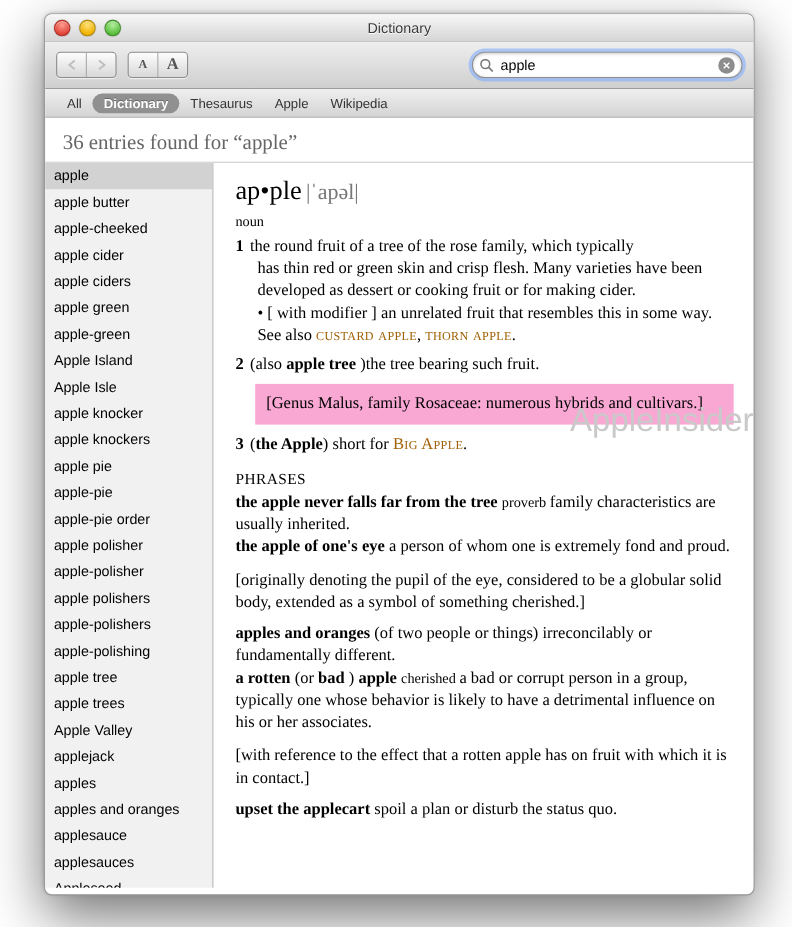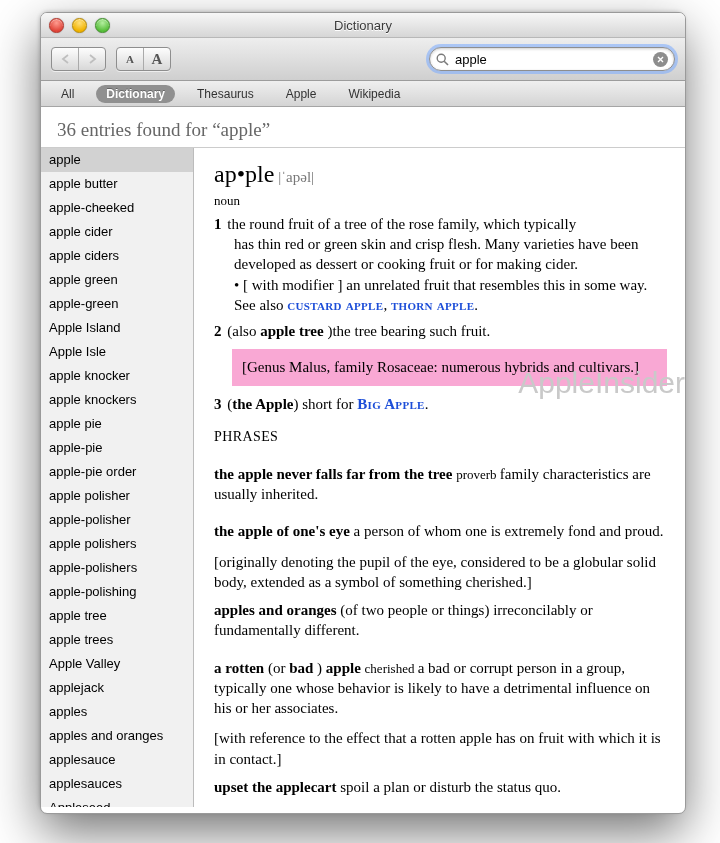--- a/index.html
+++ b/index.html
@@ -31,44 +31,44 @@
   .spacer{flex:1}
   .search{width:232px;height:22px;border:1px solid #8e8e8e;border-radius:12px;background:#fff;
           box-shadow:inset 0 1px 3px rgba(0,0,0,.2),0 0 0 3px rgba(120,170,255,.55);
           display:flex;align-items:center;padding:0 6px;gap:4px}
   .search svg{flex:none}
   .search input{flex:1;border:none;outline:none;font-size:13px;background:transparent;color:#000}
   .search .clear{width:15px;height:15px;border-radius:50%;background:#8d8d8d;display:flex;align-items:center;justify-content:center;cursor:default}
   .search .clear svg{display:block}
   
   .sources{height:25px;background:linear-gradient(#efefef,#d4d4d4);border-bottom:1px solid #a5a5a5;
-           display:flex;align-items:center;padding:0 10px;gap:12px;font-size:12px}
+           display:flex;align-items:center;padding:0 10px;gap:0;font-size:12px}
   .src{padding:2px 10px;border-radius:11px;color:#333;cursor:default}
   .src.active{background:#909090;color:#fff;font-weight:bold;text-shadow:0 -1px 0 rgba(0,0,0,.3)}
   
   .resulthdr{padding:12px 16px 6px 16px;font-family:Georgia,"Times New Roman",serif;font-size:19px;color:#666}
   
   .body{display:flex;height:calc(100% - 24px - 42px - 25px - 50px);border-top:1px solid #ccc}
   .sidebar{width:152px;background:#f1f1f1;border-right:1px solid #bcbcbc;overflow:hidden;font-size:13px}
   .sidebar .item{padding:2px 8px;white-space:nowrap;overflow:hidden;text-overflow:ellipsis;line-height:20px;cursor:default}
   .sidebar .item.sel{background:#d2d2d2}
   .content{flex:1;padding:10px 18px 16px 20px;font-family:Georgia,"Times New Roman",serif;font-size:15px;line-height:1.35;overflow:hidden;position:relative}
   .headword{font-size:24px}
-  .pron{font-size:15px;color:#777;font-family:Georgia,serif}
+  .pron{font-size:20px;color:#777;font-family:Georgia,serif}
   .pos{font-size:13px;margin-top:2px;margin-bottom:4px}
   .sense{margin:4px 0 6px 0}
   .sense .num{font-weight:bold;margin-right:2px}
   .sense .txt{}
   .indent{padding-left:20px}
   .sub{padding-left:20px}
   .bold{font-weight:bold}
-  .sc{font-variant:small-caps;color:#1d4ed8;font-weight:bold;letter-spacing:.3px}
+  .sc{font-variant:small-caps;color:#a16207;font-weight:normal;letter-spacing:.3px}
   .etym{background:#f9a8d4;padding:8px 10px;margin:8px 0 8px 18px}
   .sect{margin-top:14px;font-size:14px;letter-spacing:.4px}
-  .phr{margin-top:17px}
+  .phr{margin-top:0}
   .note{margin-top:10px}
   .label{font-size:13px}
   .watermark{position:absolute;left:0;right:0;top:215px;text-align:right;font-family:"Helvetica Neue",Arial,sans-serif;
              font-size:30px;color:#c9c9c9;font-weight:500;pointer-events:none}
 </style>
 </head>
 <body>
 <div class="stage">
 <div class="shadow"></div>
 <div class="window">

